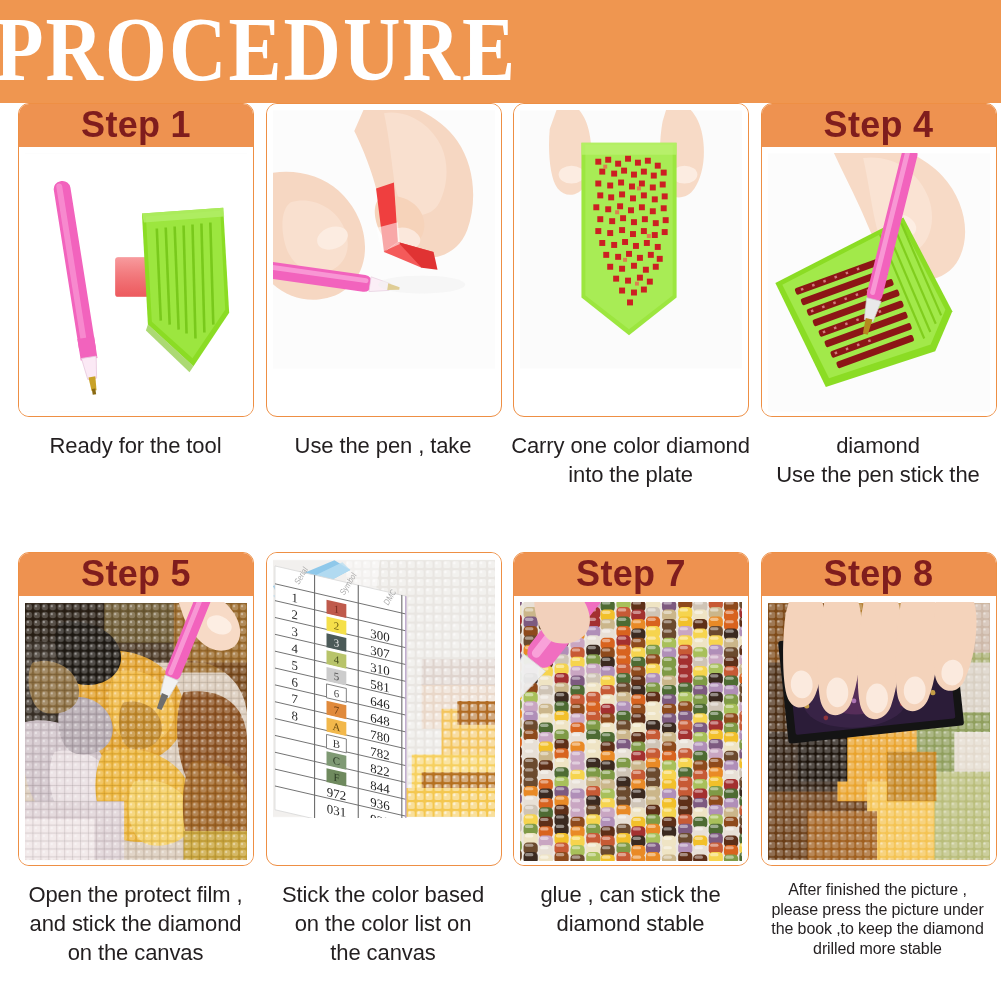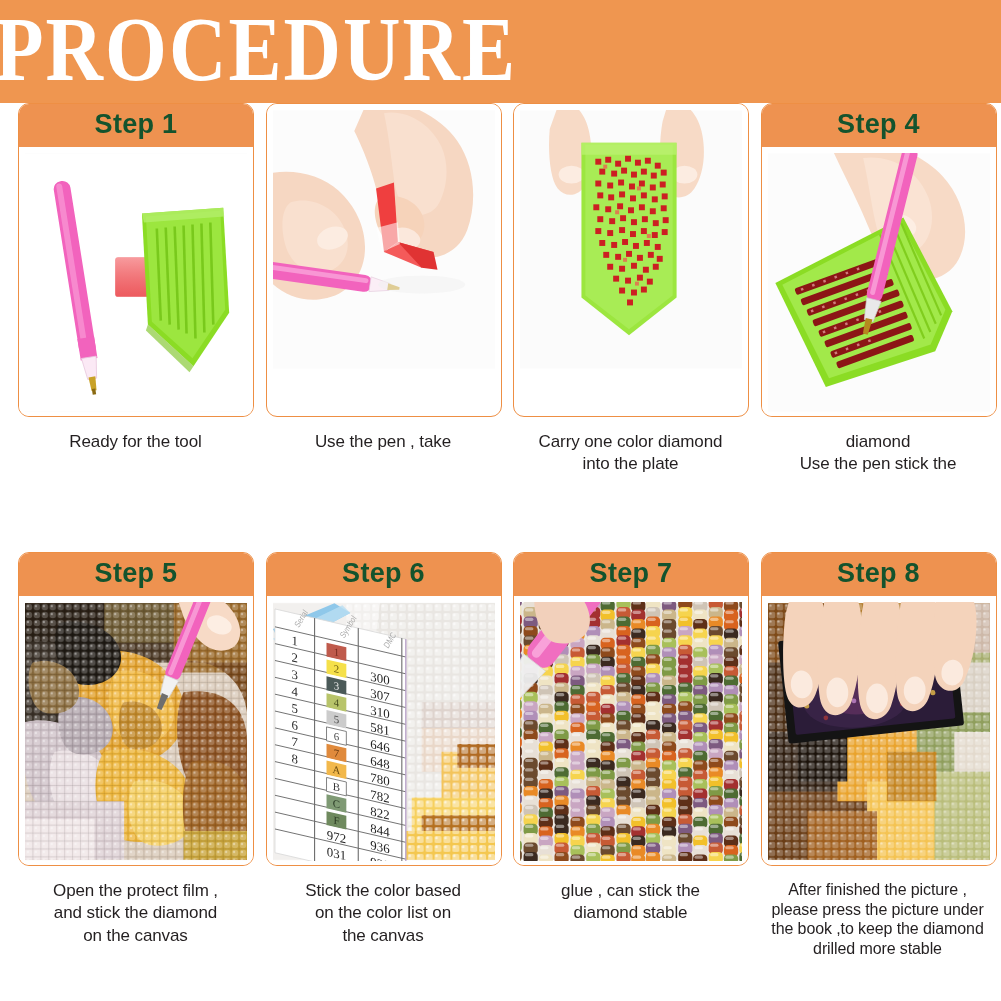--- a/index.html
+++ b/index.html
@@ -47,22 +47,22 @@
     border-radius: 11px;
     background: #fff;
     overflow: hidden;
   }
   .card-head {
     height: 43px; width: 100%;
     background: #ee9250;
     display: flex; align-items: center; justify-content: center;
   }
   .card-head-label {
-    color: #14532d;
-    font-size: 27px;
+    color: #7f1d1d;
+    font-size: 36px;
     font-weight: 700;
     letter-spacing: 0.3px;
     transform: translateY(-1px);
   }
   .card-body {
     position: relative;
     width: 100%; height: 271px;
     background: #fff;
     padding: 6px;
   }
@@ -74,21 +74,21 @@
   }
   .photo svg { display:block; width: 100%; height: 100%; }
 
   
   .caption {
     width: 247px;
     margin-left: -6px;
     margin-top: 14px;
     text-align: center;
     color: #231f20;
-    font-size: 17px;
+    font-size: 22px;
     line-height: 1.32;
     letter-spacing: -0.1px;
   }
   .caption.small { font-size: 16px; line-height: 1.22; width: 252px; margin-left:-9px; }
   .caption .ln { display: block; white-space: pre; }
 </style>
 </head>
 <body>
 
 <div class="page">
@@ -508,23 +508,20 @@
         </div>
         <div class="caption">
           <span class="ln">Open the protect film ,</span>
           <span class="ln">and stick the diamond</span>
           <span class="ln">on the canvas</span>
         </div>
       </div>
 
       <div class="cell c1">
         <div class="card">
-          <div class="card-head">
-            <span class="card-head-label">Step 6</span>
-          </div>
           <div class="card-body">
             <div class="photo">
               <svg viewBox="0 0 224 259" xmlns="http://www.w3.org/2000/svg">
                 <defs>
                   <pattern id="beadsB" width="9" height="9" patternUnits="userSpaceOnUse">
                     <rect width="9" height="9" fill="none"></rect>
                     <rect x="1" y="1" width="7" height="7" rx="1.6" fill="#ffffff" opacity="0.5"></rect>
                     <rect x="1.6" y="1.6" width="2.6" height="2.6" rx="0.8" fill="#ffffff" opacity="0.8"></rect>
                   </pattern>
                 </defs>

